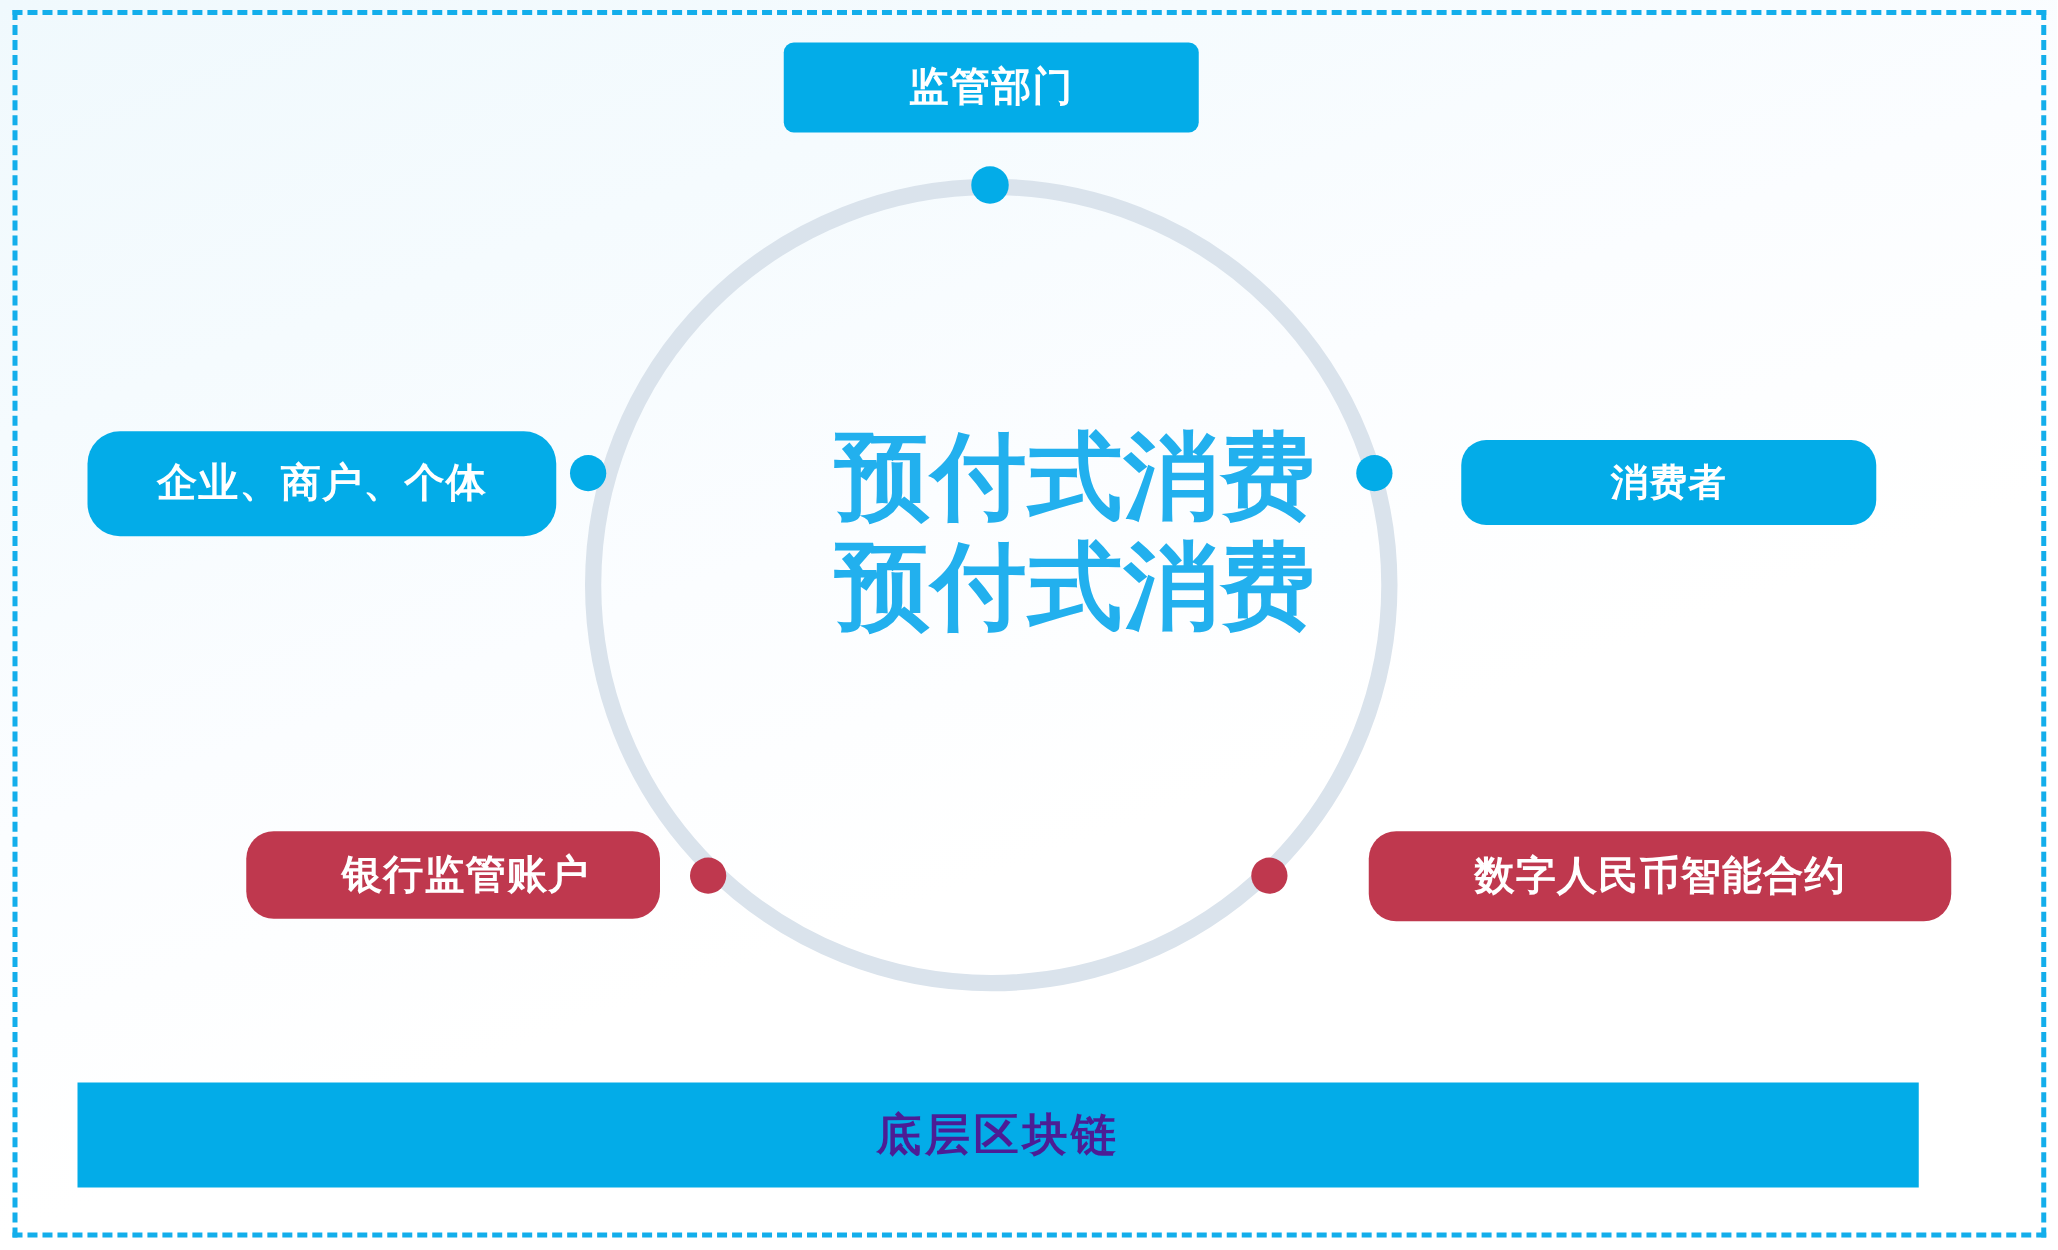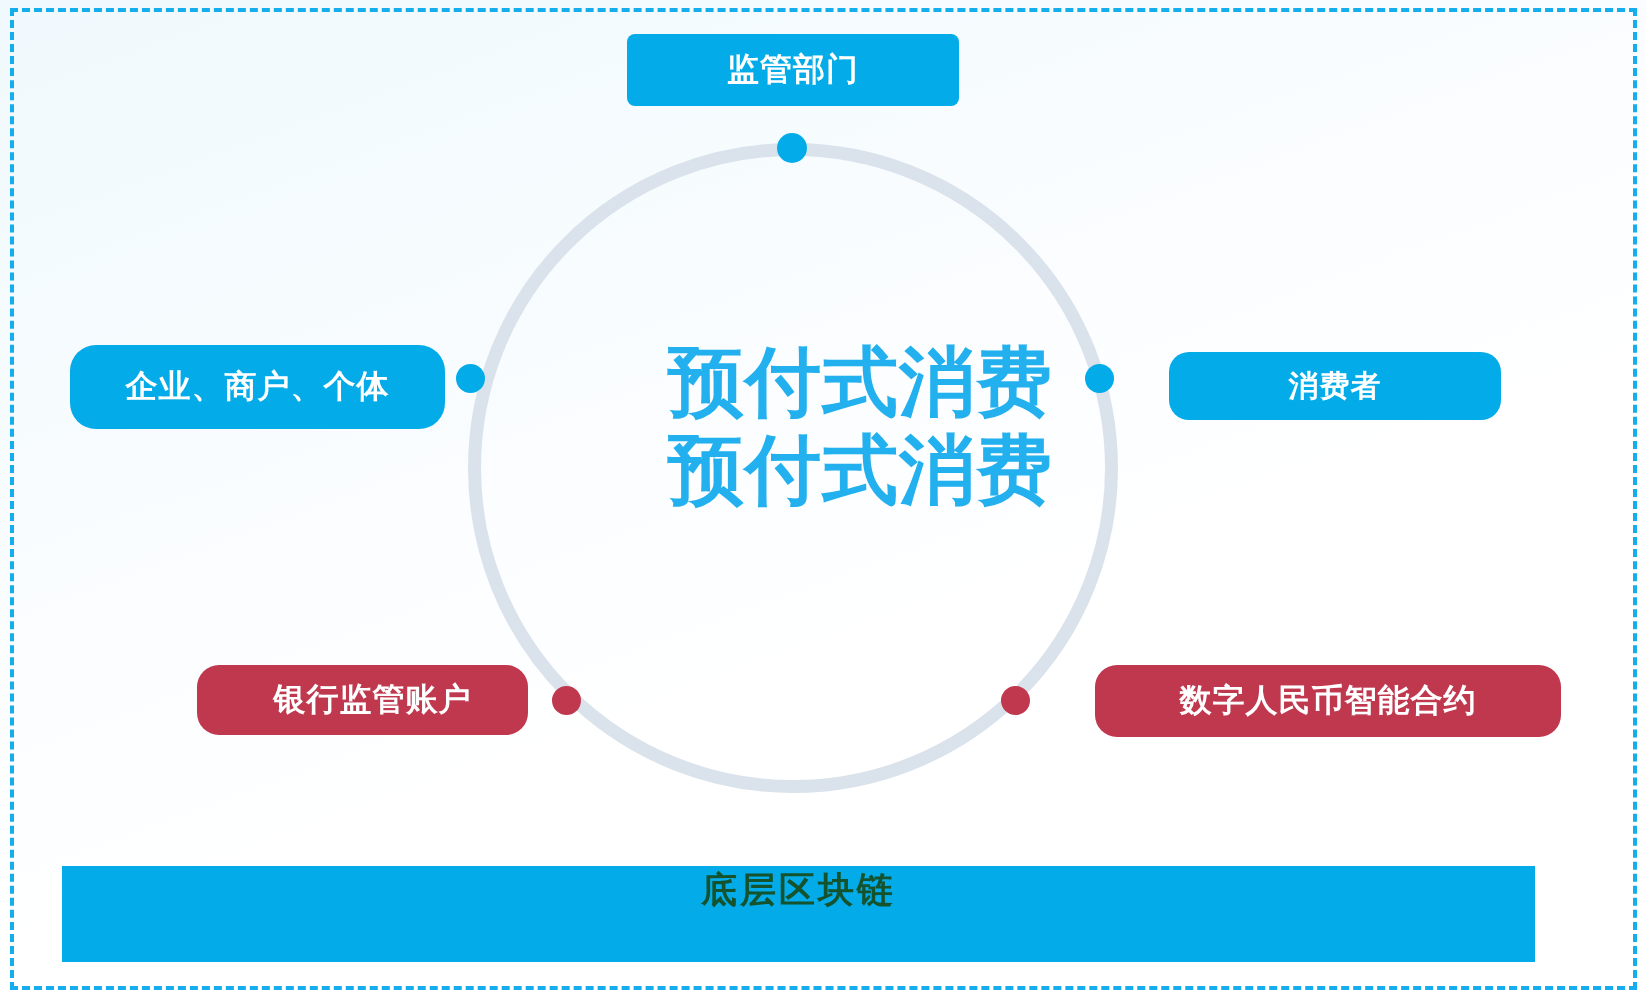--- a/index.html
+++ b/index.html
@@ -81,25 +81,26 @@
     white-space: nowrap;
   }
   .pill-blue { background: #03ace8; }
   .pill-red  { background: #bf384e; }
 
   .bottom-bar {
     position: absolute;
     left: 62px;
     top: 866px;
     width: 1473px;
-    height: 96px;
+    height: 84px;
     display: flex;
+    align-items: center;
     justify-content: center;
     background: #03ace8;
-    color: #14532d;
+    color: #4c1d95;
     font-size: 36px;
     font-weight: 700;
     letter-spacing: 3px;
   }
 </style>
 </head>
 <body>
 
 <div id="canvas">
 

